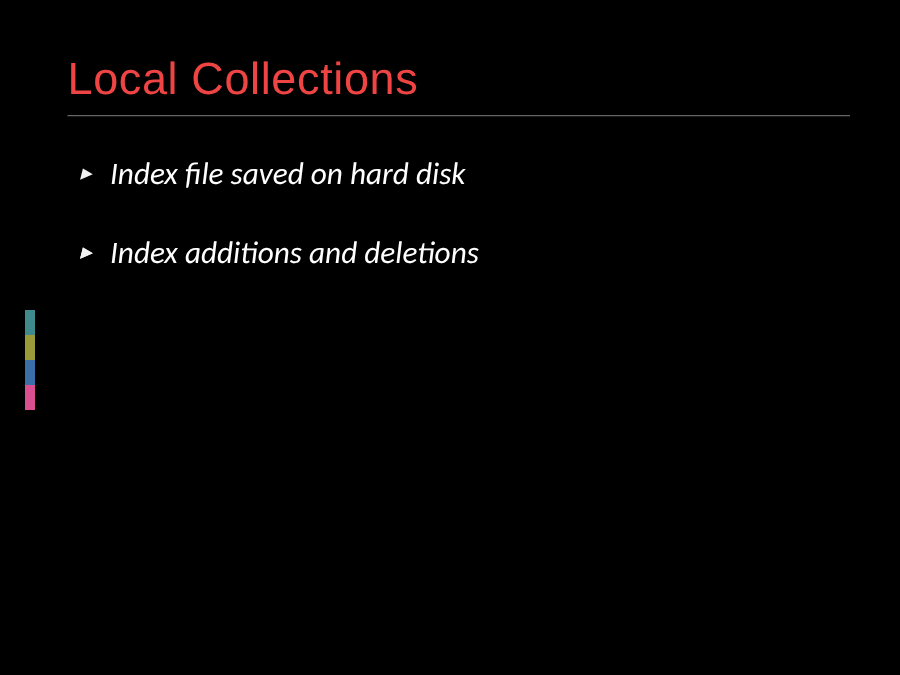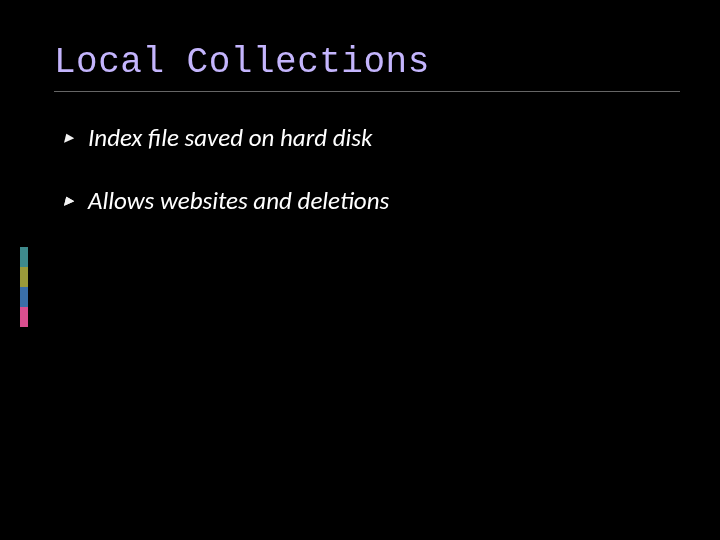--- a/index.html
+++ b/index.html
@@ -17,24 +17,24 @@
   }
   .title-wrap {
     padding-left: 54px;
     padding-right: 40px;
   }
   .title {
     border-bottom: 1px solid #666;
     padding-bottom: 8px;
   }
   .title h1 {
-    font-family: Liberation Mono, monospace;
+    font-family: Liberation Sans, sans-serif;
     font-weight: 400;
     font-size: 36px;
-    color: #c4b5fd;
+    color: #ef4444;
     letter-spacing: 0.5px;
   }
   .content {
     position: relative;
     padding: 30px 40px 0 54px;
     font-style: italic;
   }
   .accent-bar {
     position: absolute;
     left: 20px;
@@ -109,17 +109,17 @@
       <div class="seg pink"></div>
     </div>
 
     <ul class="bullets">
       <li>
         <span>Index file saved on hard disk</span>
       </li>
       <li>
       </li>
       <li>
-        <span>Allows websites and deletions</span>
+        <span>Index additions and deletions</span>
       </li>
     </ul>
   </div>
 </div>
 
 </body></html>

